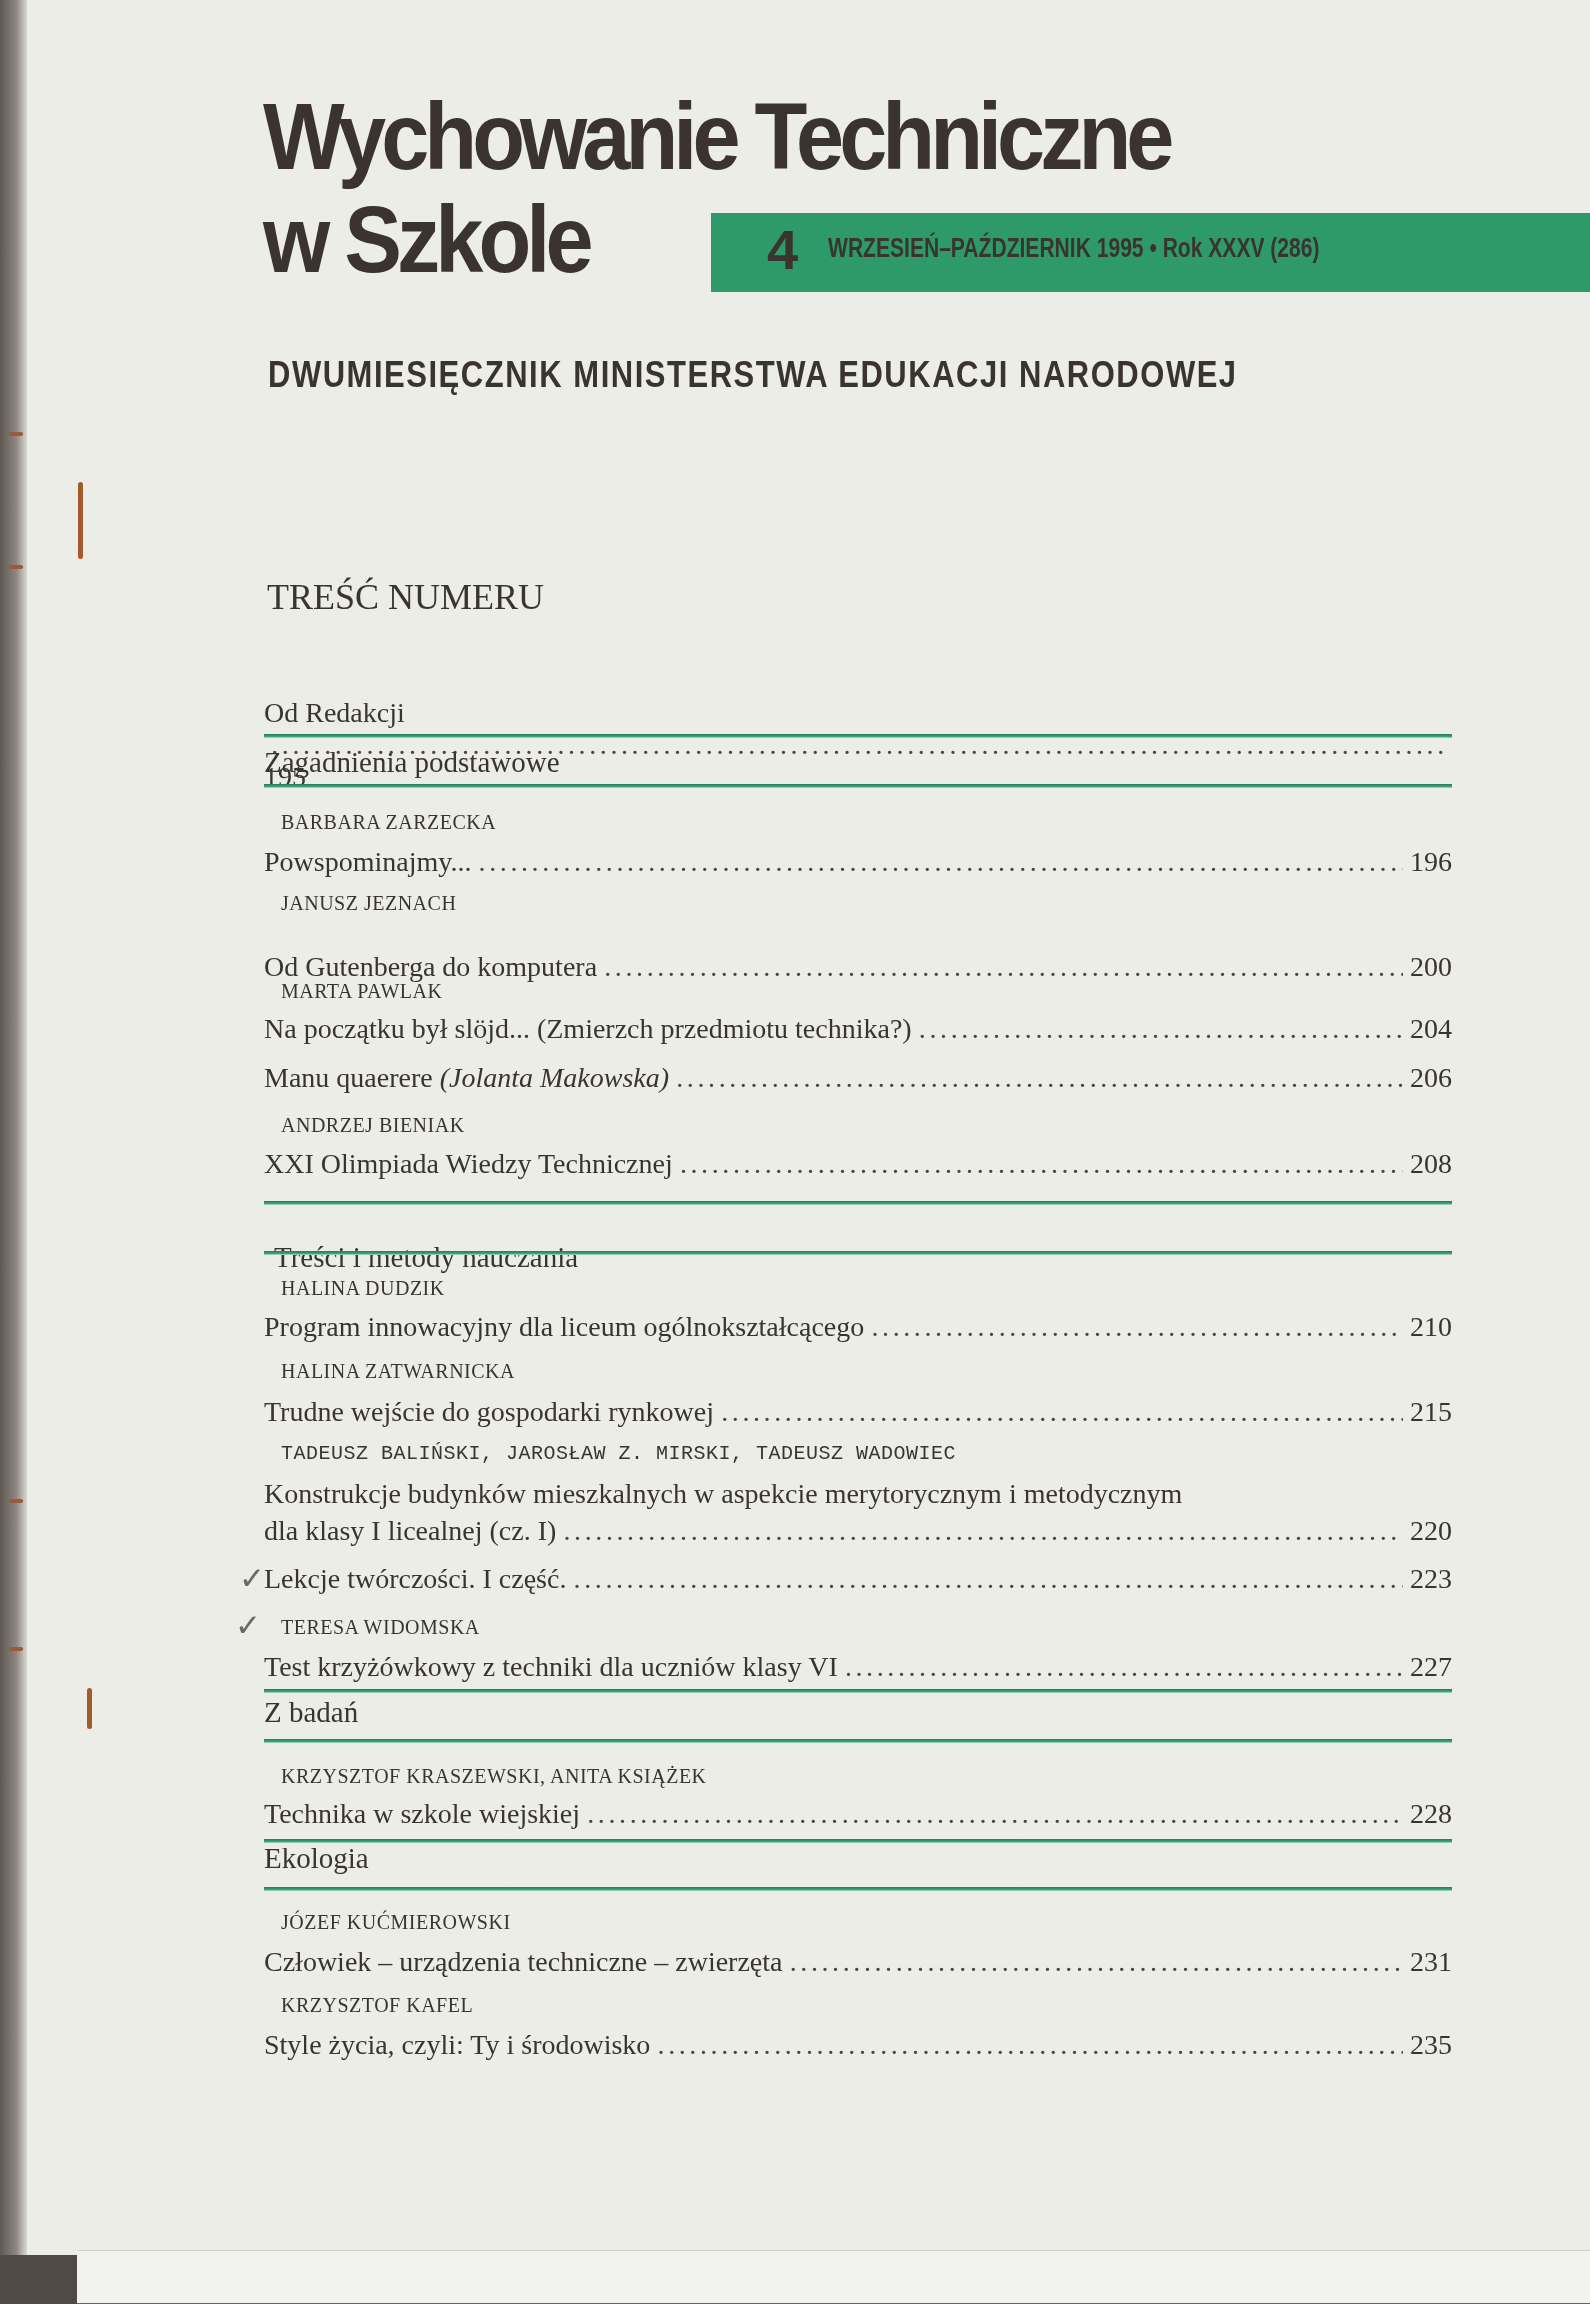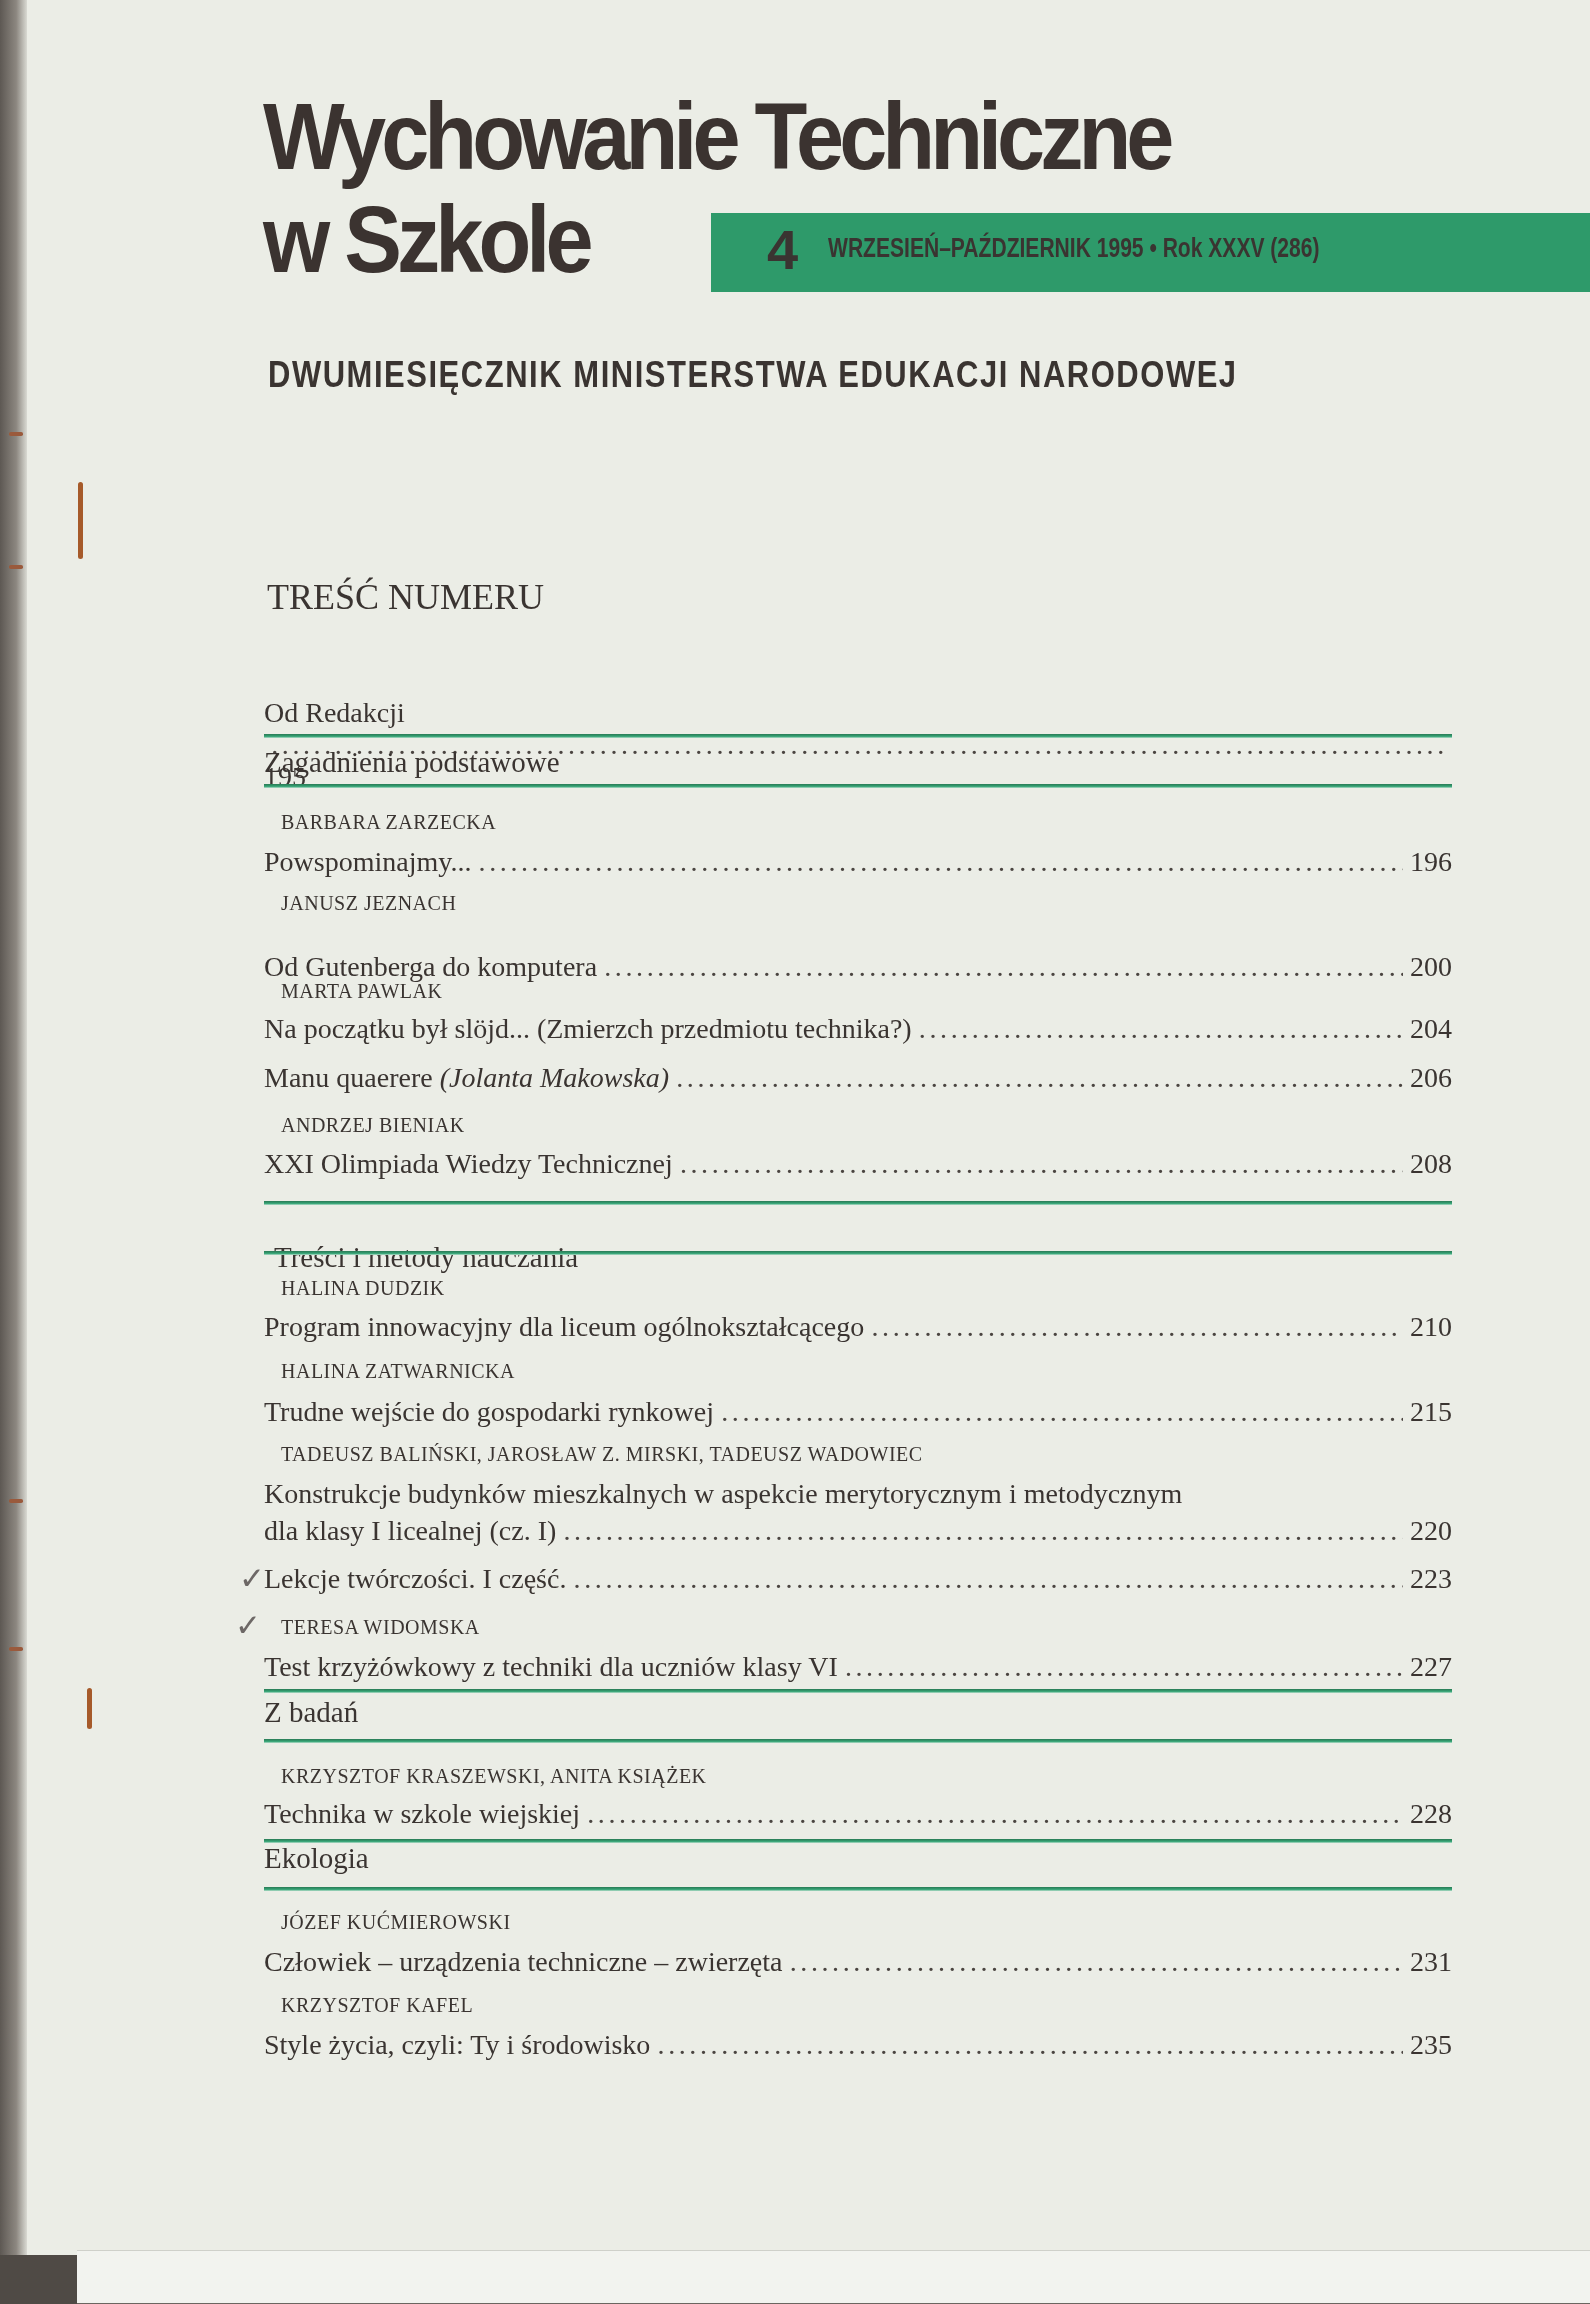--- a/index.html
+++ b/index.html
@@ -172,21 +172,21 @@
     <span class="p">210</span>
   </div>
 
   <div class="author" style="top:1355px;">HALINA ZATWARNICKA</div>
   <div class="row" style="top:1396px;">
     <span class="t">Trudne wejście do gospodarki rynkowej</span>
     <span class="dots"></span>
     <span class="p">215</span>
   </div>
 
-  <div class="author" style="top:1438px;">TADEUSZ BALIŃSKI, JAROSŁAW Z. MIRSKI, TADEUSZ WADOWIEC</div>
+  <div class="author" style="top:1438px;font-family:Liberation Mono, monospace;">TADEUSZ BALIŃSKI, JAROSŁAW Z. MIRSKI, TADEUSZ WADOWIEC</div>
   <div class="plain" style="top:1478px;">Konstrukcje budynków mieszkalnych w aspekcie merytorycznym i metodycznym</div>
   <div class="row" style="top:1515px;">
     <span class="t">dla klasy I licealnej (cz. I)</span>
     <span class="dots"></span>
     <span class="p">220</span>
   </div>
 
   <span class="check" style="left:-25px;top:1560px;">✓</span>
   <div class="row" style="top:1563px;">
     <span class="t">Lekcje twórczości. I część.</span>

